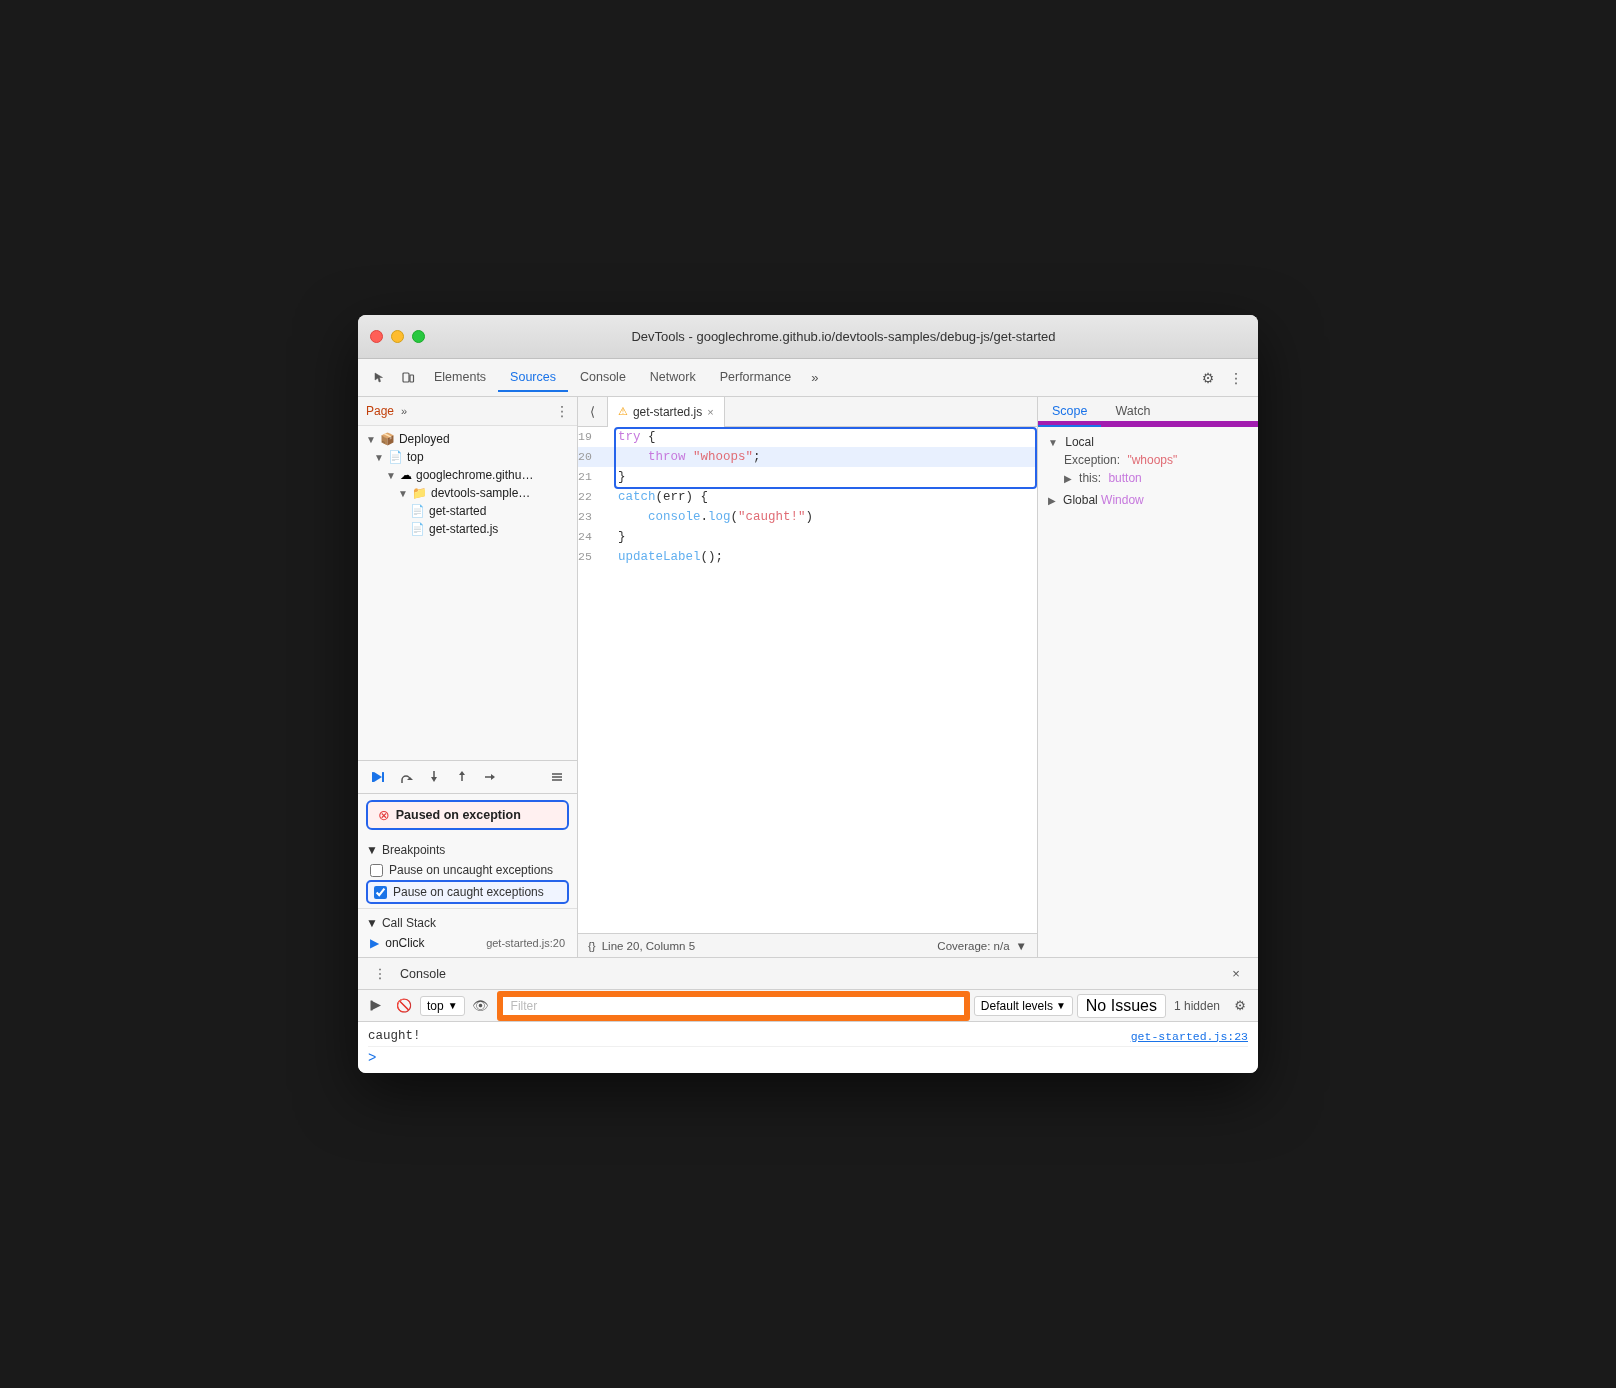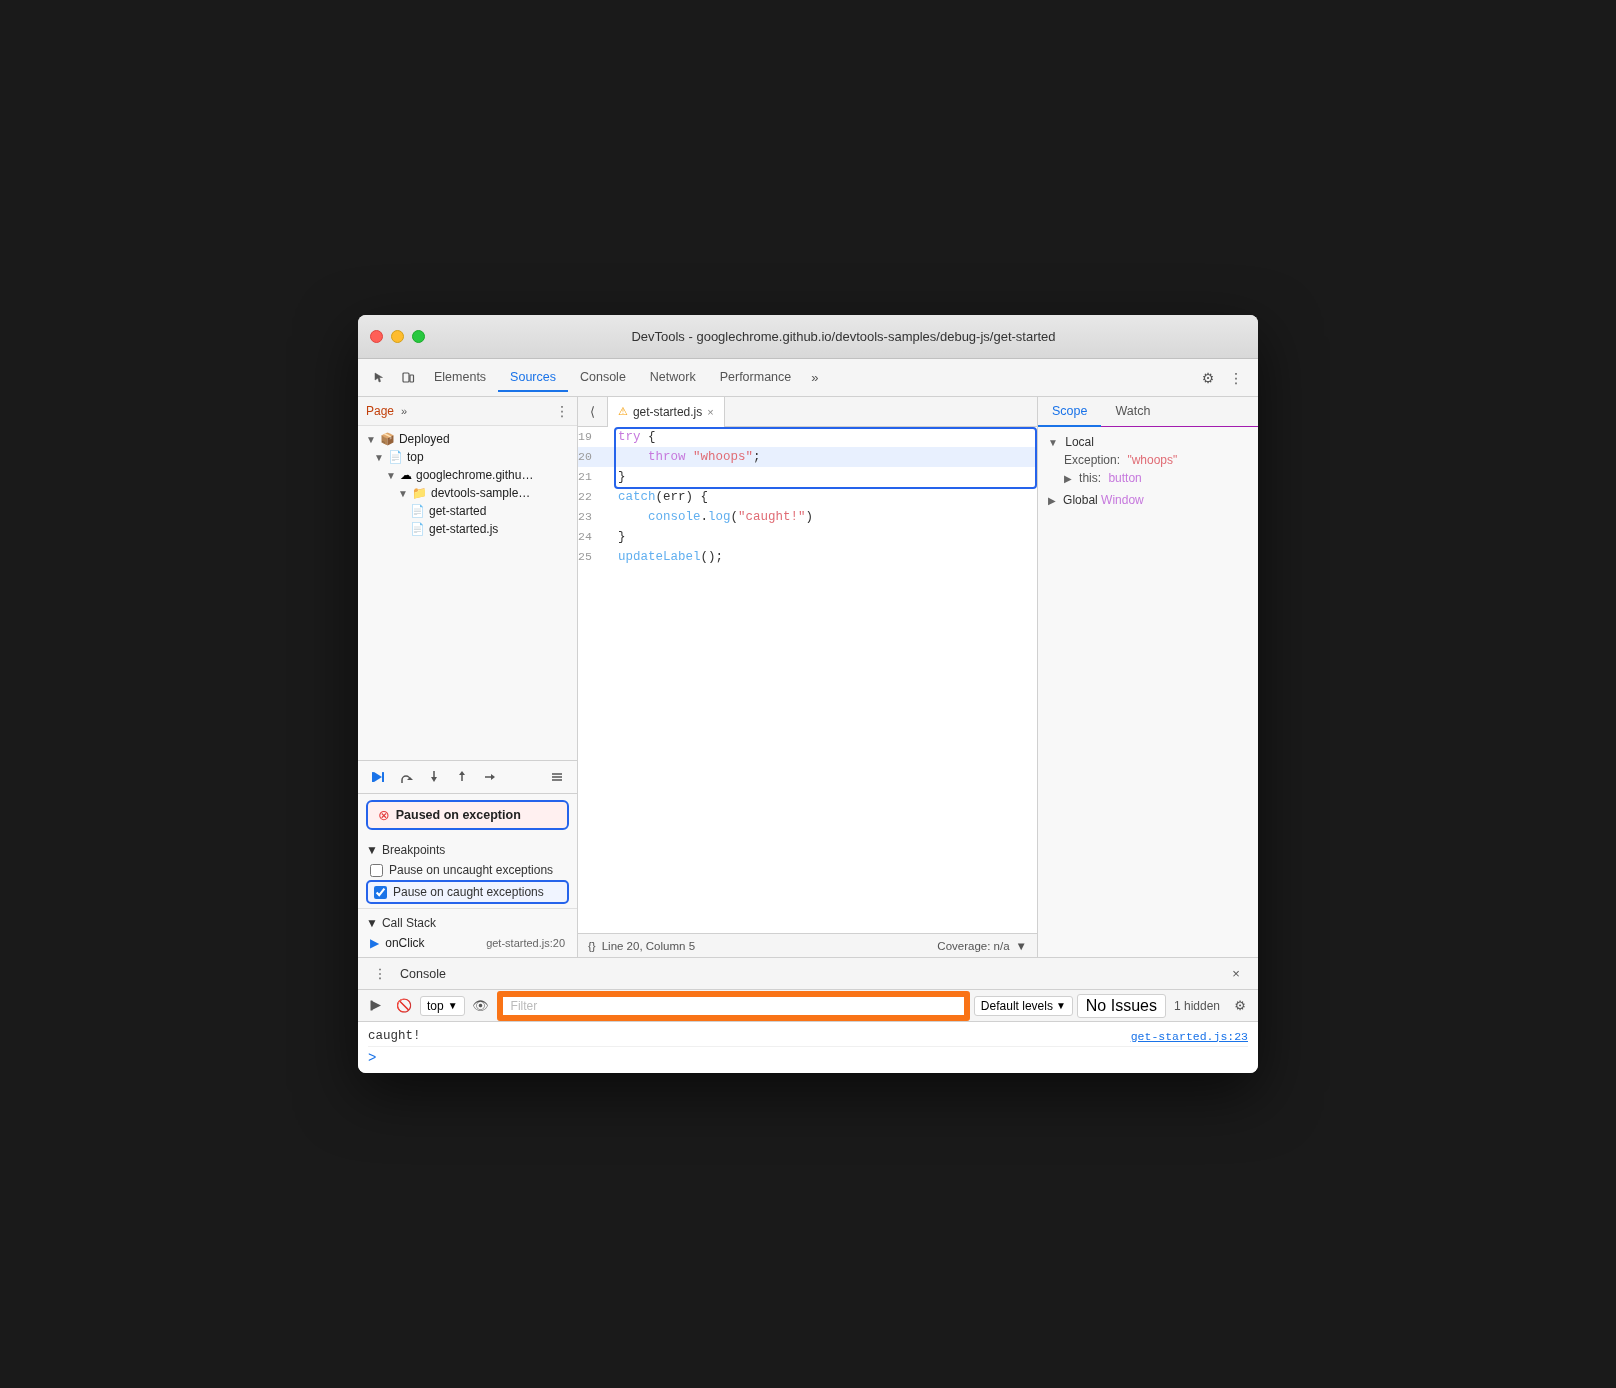--- a/index.html
+++ b/index.html
@@ -338,21 +338,21 @@
     
     .right-panel {
       width: 220px;
       background: #f8f8f8;
       display: flex;
       flex-direction: column;
       flex-shrink: 0;
     }
     .right-tabs {
       display: flex;
-      border-bottom: 1px solid #a21caf;
+      border-bottom: 6px solid #a21caf;
       background: #f5f5f5;
       height: 30px;
     }
     .right-tab {
       padding: 0 14px;
       height: 30px;
       display: flex;
       align-items: center;
       font-size: 12.5px;
       color: #555;

